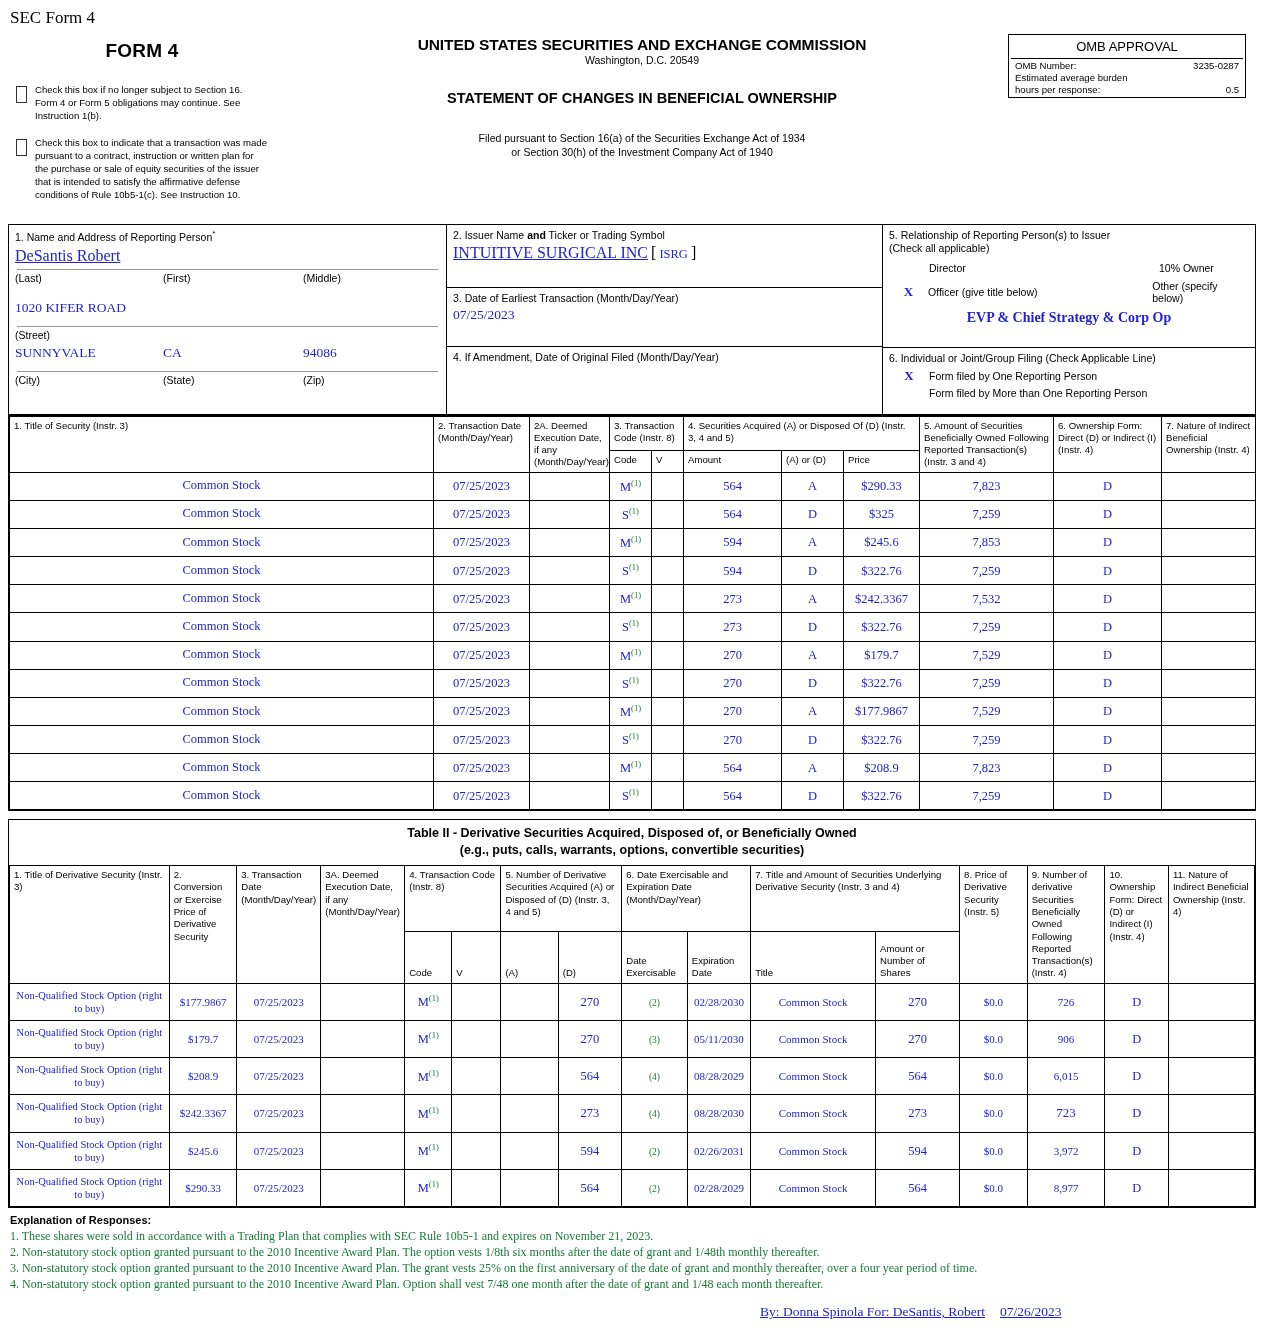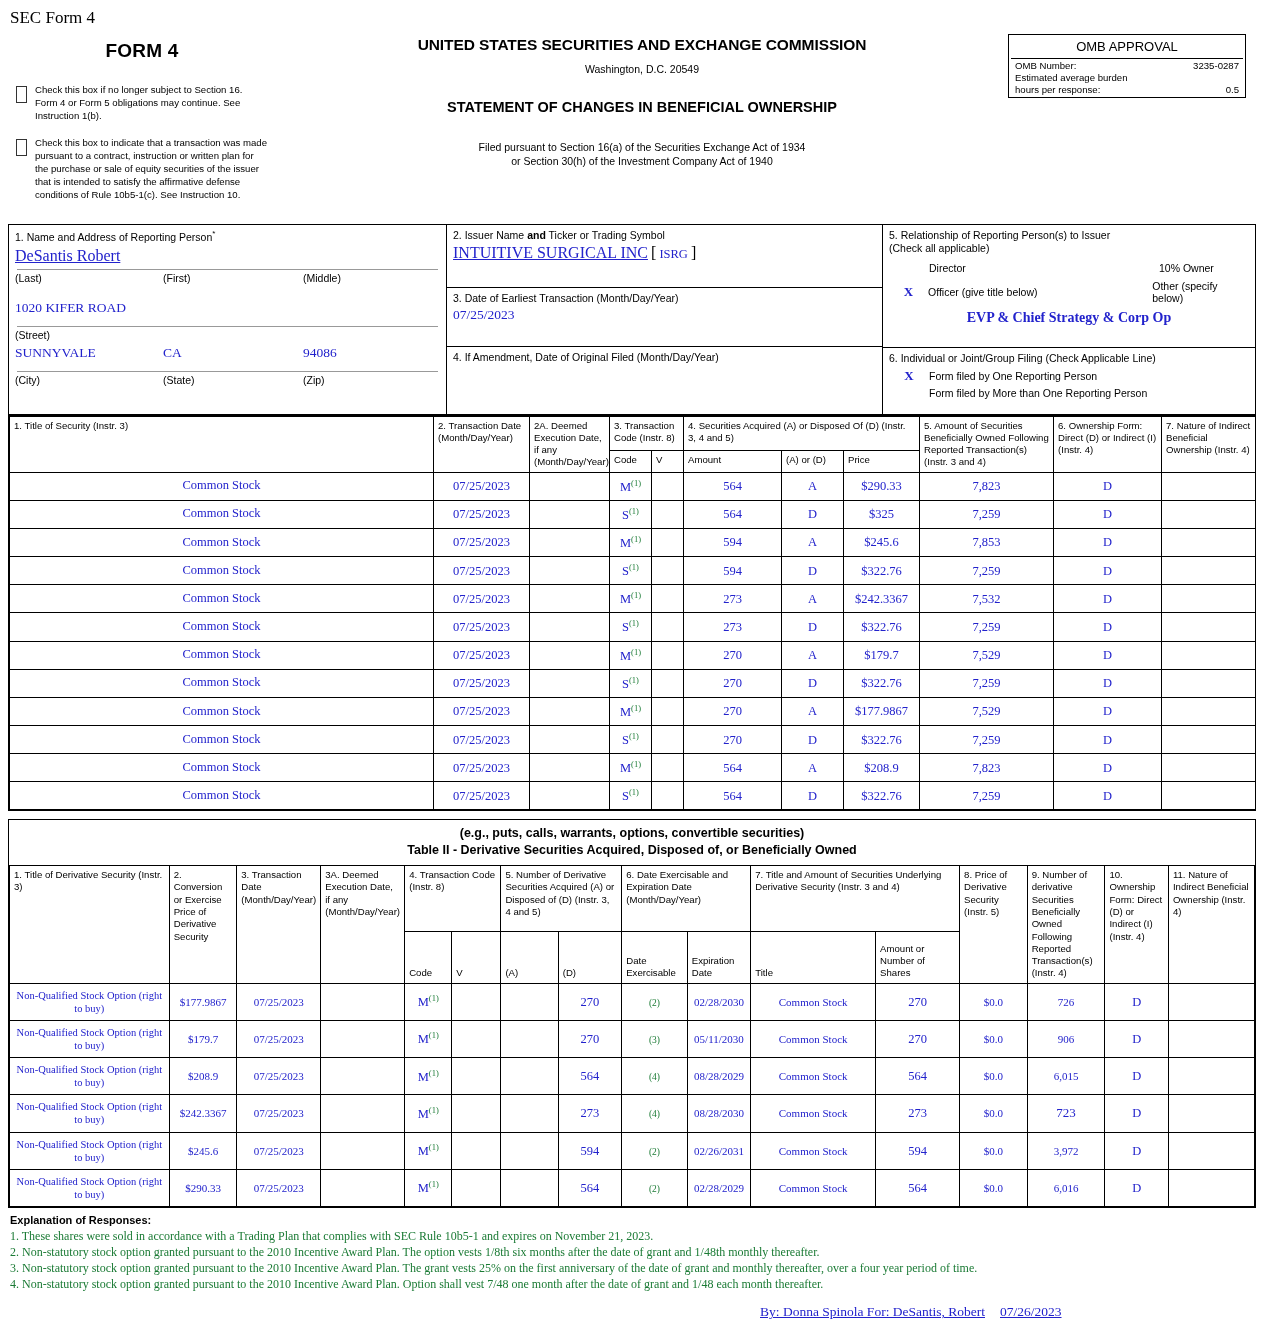--- a/index.html
+++ b/index.html
@@ -29,21 +29,21 @@
   }
   .hdr-left { width: 268px; padding-top: 8px; }
   .hdr-mid  { flex: 1; text-align: center; padding-top: 4px; }
   .hdr-right{ width: 248px; padding-top: 2px; }
 
   .form4-title {
     font-size: 19px; font-weight: bold; text-align: center;
     letter-spacing: .2px; margin-bottom: 22px;
   }
   .sec-title { font-size: 15.5px; font-weight: bold; letter-spacing: -.1px; }
-  .sec-sub   { font-size: 10.5px; margin-top: 9px; }
+  .sec-sub   { font-size: 10.5px; margin-top: 0; }
   .statement { font-size: 14.5px; font-weight: bold; margin-top: 24px; }
   .filed     { font-size: 10.5px; margin-top: 25px; line-height: 1.35; }
 
   .chkrow { display: flex; align-items: flex-start; margin-bottom: 14px; }
   .chkbox {
     width: 11px; height: 17px; border: 1px solid #333;
     flex: 0 0 11px; margin-right: 8px; margin-left: 8px; margin-top: 2px;
     background: #fff;
   }
   .chktext { font-size: 9.6px; line-height: 1.35; width: 232px; }
@@ -523,22 +523,22 @@
             <td class="data ">7,259</td>
             <td class="data ">D</td>
             <td class="data "></td>
           </tr>
         </tbody>
     </table>
   </div>
 
   <div class="tablewrap" style="border-top:1px solid #000;margin-top:8px;">
     <div class="tbl-title">
+      <div>Table II - Derivative Securities Acquired, Disposed of, or Beneficially Owned</div>
       <div>(e.g., puts, calls, warrants, options, convertible securities)</div>
-      <div>Table II - Derivative Securities Acquired, Disposed of, or Beneficially Owned</div>
     </div>
     <table class="grid">
       <colgroup>
         <col style="width:156px">
           <col style="width:66px">
           <col style="width:82px">
           <col style="width:82px">
         <col style="width:46px">
           <col style="width:48px">
         <col style="width:56px">
@@ -676,21 +676,21 @@
             <td class="data "></td>
             <td class="data ">M<span class="fn">(1)</span></td>
             <td class="data "></td>
             <td class="data "></td>
             <td class="data ">564</td>
             <td class="data"><span class="fn-only">(2)</span></td>
             <td class="data " style="font-size: 11px;">02/28/2029</td>
             <td class="data " style="font-size: 11px;">Common Stock</td>
             <td class="data ">564</td>
             <td class="data black" style="font-size: 11px;">$0.0</td>
-            <td class="data " style="font-size: 11px;">6,016</td>
+            <td class="data " style="font-size: 11px;">8,977</td>
             <td class="data ">D</td>
             <td class="data "></td>
           </tr>
         </tbody>
     </table>
   </div>
 
   <div>
     <div class="expl-title">Explanation of Responses:</div>
     <div id="expl-list">

